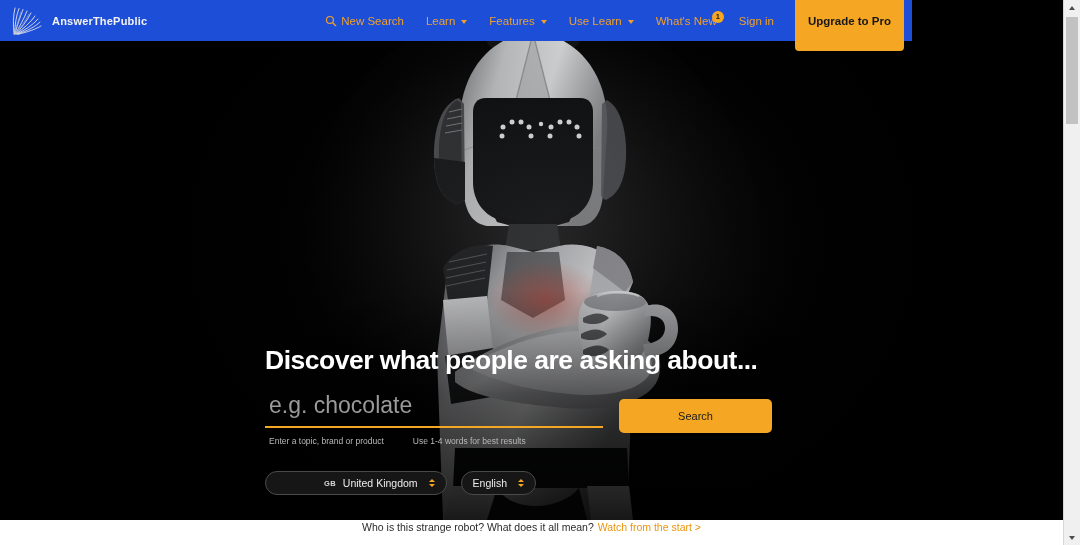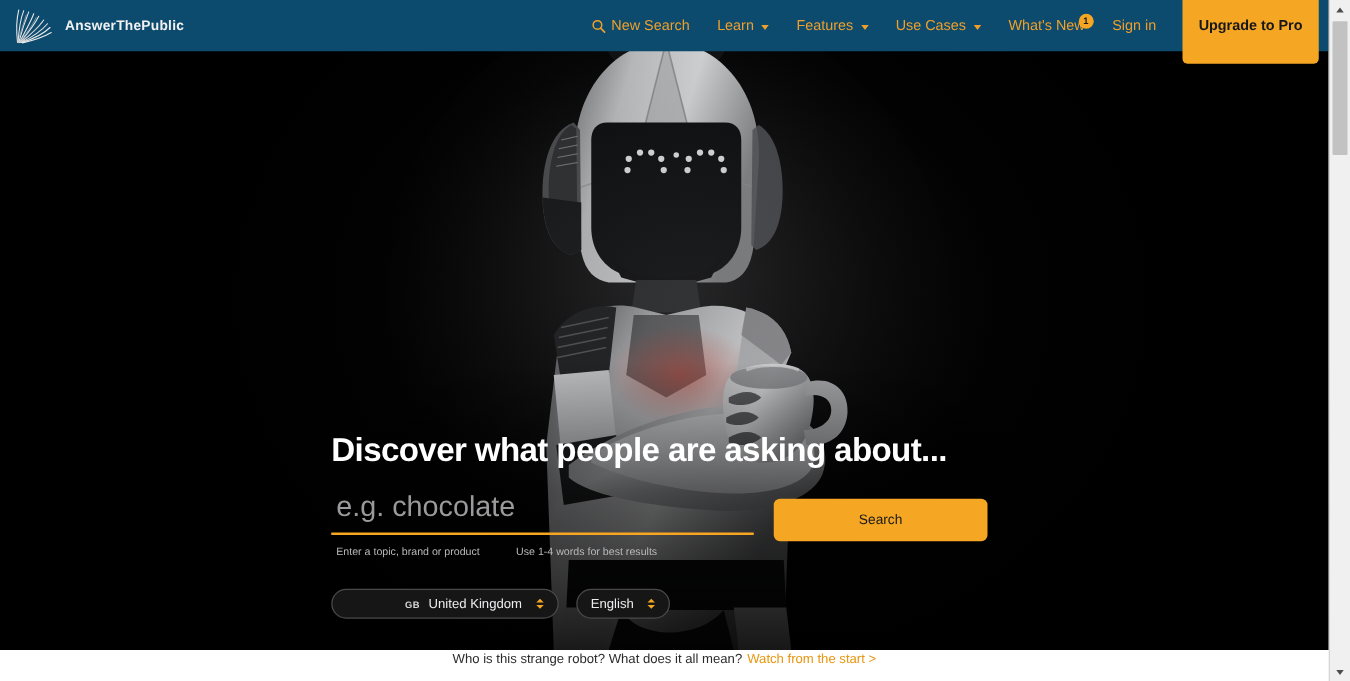--- a/index.html
+++ b/index.html
@@ -28,23 +28,23 @@
     z-index:4; pointer-events:none;
   }
 
   
   .robot { position:absolute; left:50%; top:0; width:470px; height:520px;
            transform:translateX(-50%); z-index:2; }
   .robot svg { display:block; width:100%; height:100%; }
 
   
   .nav {
-    position:absolute; left:0; top:0; width:1063px; height:41px;
+    position:absolute; left:0; top:0; width:912px; height:41px;
     z-index:10; display:flex; align-items:center;
-    background:#0c4a6e;
+    background:#1d4ed8;
   }
   .brand { display:flex; align-items:center; gap:8px; padding-left:10px; }
   .brand-mark { width:34px; height:30px; display:block; }
   .brand-name { color:#f2f2f2; font-size:11px; font-weight:700; letter-spacing:0.2px; }
 
   .nav-right { margin-left:auto; display:flex; align-items:center; padding-right:8px; }
   .nav-link {
     color:#f0a02a; font-size:11.5px; font-weight:400;
     display:flex; align-items:center; gap:4px;
     padding:0 11px; white-space:nowrap; position:relative; cursor:pointer;
@@ -81,21 +81,21 @@
     width:100%; background:transparent; border:none;
     border-bottom:2px solid #f5a623;
     color:#ffffff; font-size:23px; font-weight:400;
     font-family:"Liberation Sans", sans-serif;
     padding:0 0 7px 4px; outline:none;
   }
   .search-input::placeholder { color:#9a9a9c; }
   .hints { display:flex; gap:29px; margin-top:8px; padding-left:4px;align-items:center; }
   .hint { color:#b9b9bb; font-size:8.5px; white-space:nowrap; }
   .btn-search {
-    width:171px; height:34px; background:#f5a623; color:#1b1b1b;
+    width:153px; height:34px; background:#f5a623; color:#1b1b1b;
     border:none; border-radius:5px;
     font-size:11px; font-weight:400; cursor:pointer;
     font-family:"Liberation Sans", sans-serif;
     margin-top:7px;
   }
 
   
   .selects { display:flex; gap:14px; margin-top:25px; }
   .pill {
     display:flex; align-items:center; gap:7px;
@@ -318,21 +318,21 @@
           <span>Learn</span>
           <span class="caret"></span>
         </div>
 
         <div class="nav-link">
           <span>Features</span>
           <span class="caret"></span>
         </div>
 
         <div class="nav-link">
-          <span>Use Cases</span>
+          <span>Use Learn</span>
           <span class="caret"></span>
         </div>
 
         <div class="nav-link">
           <span>What's New</span>
           <span class="badge">1</span>
         </div>
 
         <div class="nav-link">
           <span>Sign in</span>

